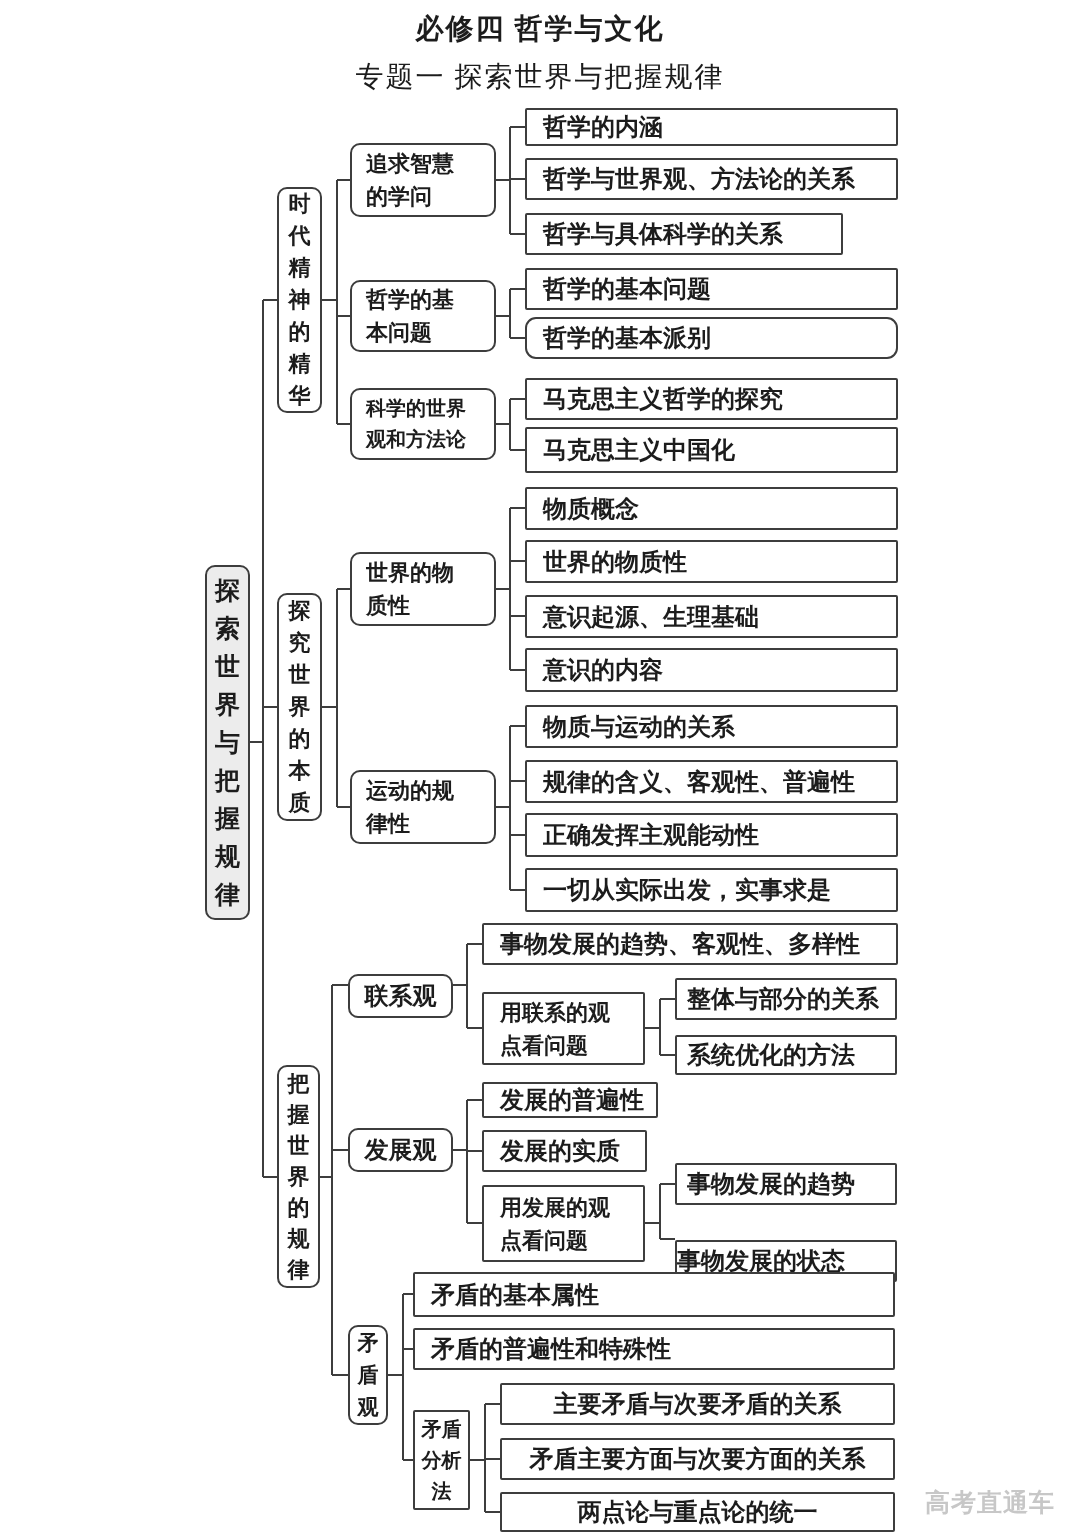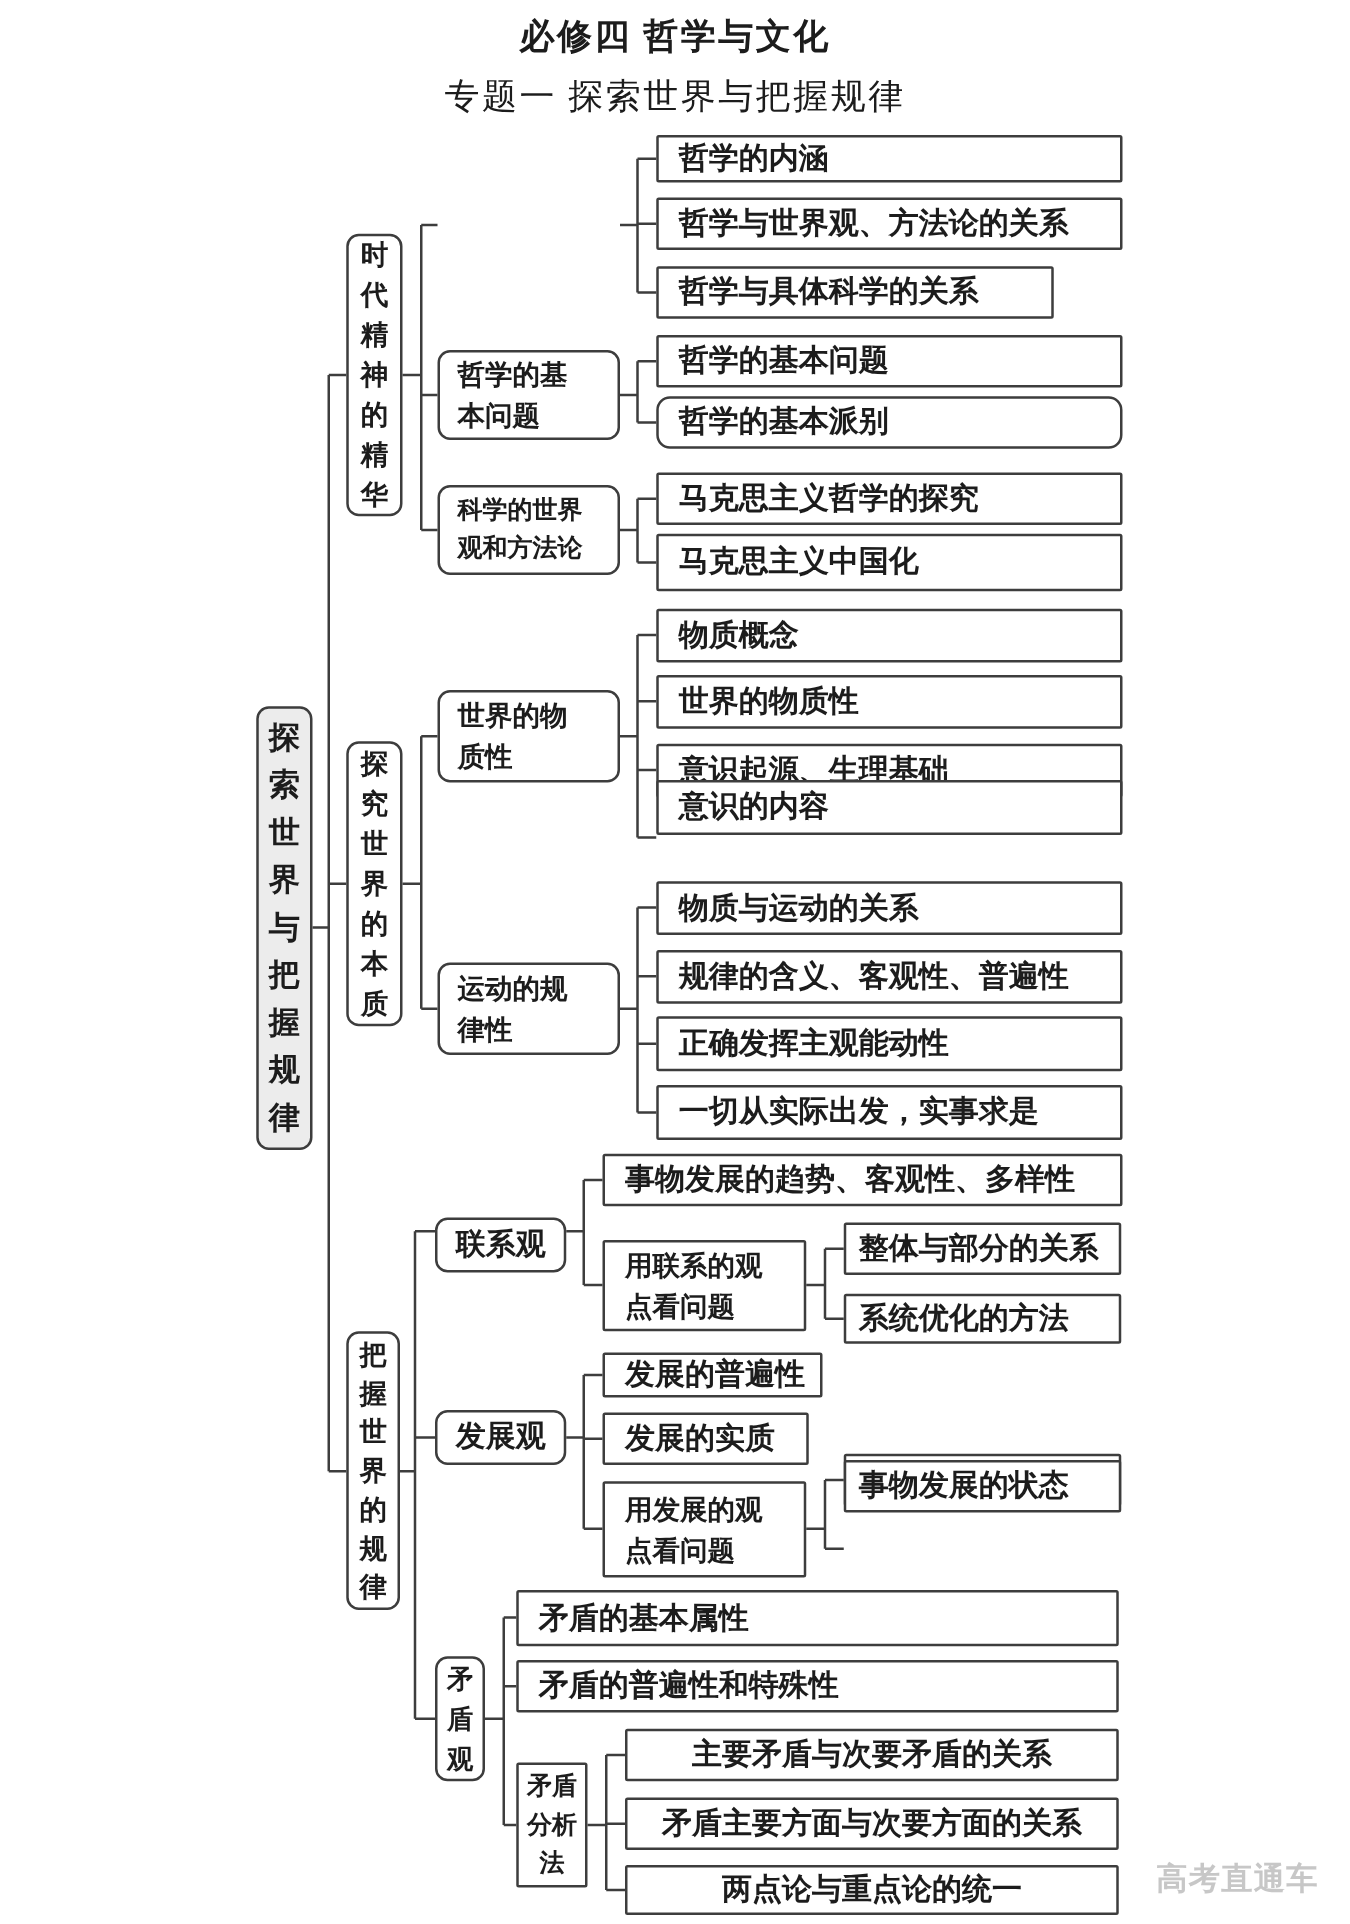--- a/index.html
+++ b/index.html
@@ -60,55 +60,56 @@
 
   <div class="ttl">必修四 哲学与文化</div>
   <div class="sub">专题一 探索世界与把握规律</div>
 
   <div class="box rd v root" style="left:205px;top:565px;width:45px;height:355px;">探索世界与把握规律</div>
 
   <div class="box rd v" style="left:277px;top:187px;width:45px;height:226px;font-size:22px;line-height:32px;">时代精神的精华</div>
   <div class="box rd v" style="left:277px;top:593px;width:45px;height:228px;font-size:22px;line-height:32px;">探究世界的本质</div>
   <div class="box rd v" style="left:277px;top:1065px;width:43px;height:223px;font-size:22px;line-height:31px;">把握世界的规律</div>
 
+  <div class="box rd mid2" style="left:350px;top:143px;width:146px;height:74px;">追求智慧的学问</div>
   <div class="box rd mid2" style="left:350px;top:280px;width:146px;height:72px;">哲学的基本问题</div>
   <div class="box rd mid2" style="left:350px;top:388px;width:146px;height:72px;font-size:20px;line-height:31px;padding:0 18px 0 14px;">科学的世界观和方法论</div>
 
   <div class="box rect leaf" style="left:525px;top:108px;width:373px;height:38px;">哲学的内涵</div>
   <div class="box rect leaf" style="left:525px;top:158px;width:373px;height:42px;">哲学与世界观、方法论的关系</div>
   <div class="box rect leaf" style="left:525px;top:213px;width:318px;height:42px;font-family:Liberation Serif, serif;">哲学与具体科学的关系</div>
   <div class="box rect leaf" style="left:525px;top:268px;width:373px;height:42px;">哲学的基本问题</div>
   <div class="box rect leaf" style="left:525px;top:317px;width:373px;height:42px;border-radius:11px;">哲学的基本派别</div>
   <div class="box rect leaf" style="left:525px;top:378px;width:373px;height:42px;">马克思主义哲学的探究</div>
   <div class="box rect leaf" style="left:525px;top:427px;width:373px;height:46px;">马克思主义中国化</div>
 
   <div class="box rd mid2" style="left:350px;top:552px;width:146px;height:74px;">世界的物质性</div>
   <div class="box rd mid2" style="left:350px;top:770px;width:146px;height:74px;">运动的规律性</div>
 
   <div class="box rect leaf" style="left:525px;top:487px;width:373px;height:43px;">物质概念</div>
   <div class="box rect leaf" style="left:525px;top:540px;width:373px;height:43px;">世界的物质性</div>
   <div class="box rect leaf" style="left:525px;top:595px;width:373px;height:43px;">意识起源、生理基础</div>
-  <div class="box rect leaf" style="left:525px;top:624px;width:373px;height:44px;">意识的内容</div>
+  <div class="box rect leaf" style="left:525px;top:648px;width:373px;height:44px;">意识的内容</div>
   <div class="box rect leaf" style="left:525px;top:705px;width:373px;height:43px;">物质与运动的关系</div>
   <div class="box rect leaf" style="left:525px;top:760px;width:373px;height:43px;">规律的含义、客观性、普遍性</div>
   <div class="box rect leaf" style="left:525px;top:813px;width:373px;height:44px;">正确发挥主观能动性</div>
   <div class="box rect leaf" style="left:525px;top:868px;width:373px;height:44px;">一切从实际出发，实事求是</div>
 
   <div class="box rd leaf ctr" style="left:348px;top:963px;width:105px;height:44px;margin-top:11px;">联系观</div>
   <div class="box rect leaf" style="left:482px;top:923px;width:416px;height:42px;">事物发展的趋势、客观性、多样性</div>
   <div class="box rect mid2" style="left:482px;top:992px;width:163px;height:73px;padding:0 26px 0 16px;">用联系的观点看问题</div>
   <div class="box rect leaf" style="left:675px;top:978px;width:222px;height:42px;padding-left:10px;">整体与部分的关系</div>
   <div class="box rect leaf" style="left:675px;top:1035px;width:222px;height:40px;padding-left:10px;">系统优化的方法</div>
 
   <div class="box rd leaf ctr" style="left:348px;top:1128px;width:105px;height:44px;">发展观</div>
   <div class="box rect leaf" style="left:482px;top:1082px;width:176px;height:36px;">发展的普遍性</div>
   <div class="box rect leaf" style="left:482px;top:1130px;width:165px;height:42px;">发展的实质</div>
   <div class="box rect mid2" style="left:482px;top:1185px;width:163px;height:77px;padding:0 26px 0 16px;">用发展的观点看问题</div>
   <div class="box rect leaf" style="left:675px;top:1163px;width:222px;height:42px;padding-left:10px;">事物发展的趋势</div>
-  <div class="box rect leaf" style="left:675px;top:1168px;width:222px;height:42px;padding-left:10px;">事物发展的状态</div>
+  <div class="box rect leaf" style="left:675px;top:1240px;width:222px;height:42px;padding-left:0;">事物发展的状态</div>
 
   <div class="box rd v" style="left:348px;top:1325px;width:40px;height:100px;font-size:21px;line-height:32px;">矛盾观</div>
   <div class="box rect leaf" style="left:413px;top:1272px;width:482px;height:45px;">矛盾的基本属性</div>
   <div class="box rect leaf" style="left:413px;top:1328px;width:482px;height:42px;">矛盾的普遍性和特殊性</div>
   <div class="box rect v" style="left:413px;top:1410px;width:57px;height:100px;font-size:20px;line-height:31px;">矛盾分析法</div>
   <div class="box rect leaf ctr" style="left:500px;top:1383px;width:395px;height:42px;">主要矛盾与次要矛盾的关系</div>
   <div class="box rect leaf ctr" style="left:500px;top:1438px;width:395px;height:42px;">矛盾主要方面与次要方面的关系</div>
   <div class="box rect leaf ctr" style="left:500px;top:1492px;width:395px;height:40px;">两点论与重点论的统一</div>
 
   <div class="wm">高考直通车</div>

